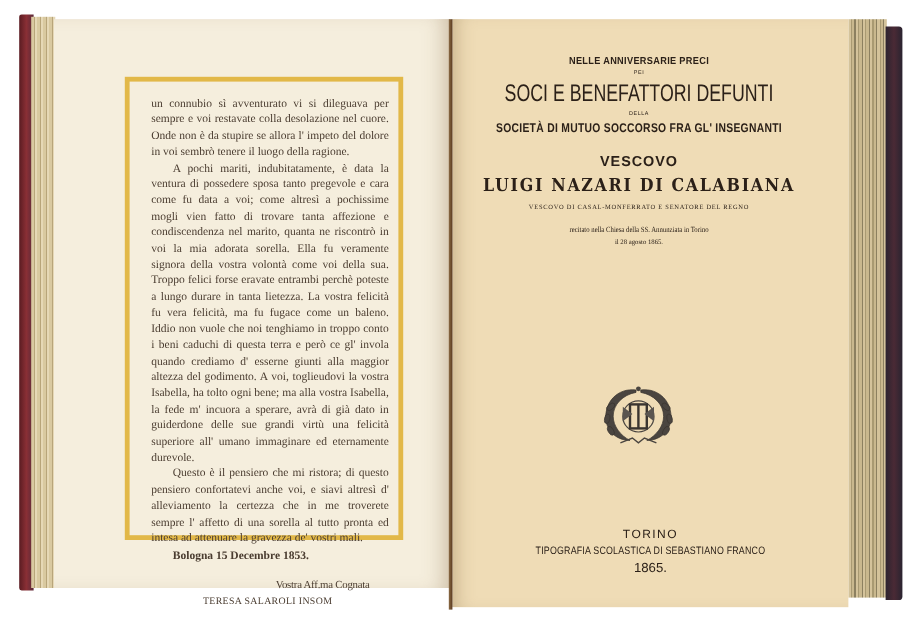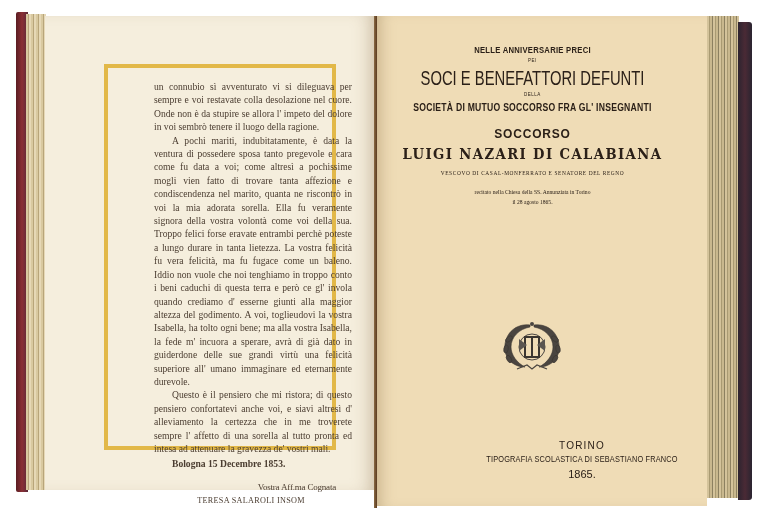--- a/index.html
+++ b/index.html
@@ -12,42 +12,42 @@
   .page-left { position:absolute; left:45px; top:16px; width:330px; height:474px; background:#f5eedd;
     box-shadow: inset -14px 0 18px -10px rgba(120,90,50,.35); }
   .gutter { position:absolute; left:374px; top:16px; width:3px; height:492px; background:linear-gradient(90deg,#8a6a44,#5a3a20); }
   .page-right { position:absolute; left:377px; top:16px; width:330px; height:490px; background:#efdcb6;
     box-shadow: inset 12px 0 16px -10px rgba(110,80,40,.35); }
   .edges-right { position:absolute; left:707px; top:16px; width:32px; height:482px;
     background:repeating-linear-gradient(90deg,#d4c39b 0 2px,#a99a72 2px 3px,#c9b88e 3px 5px,#8c8060 5px 6px); }
   .cover-right { position:absolute; left:738px; top:22px; width:14px; height:478px; background:linear-gradient(90deg,#2d2430,#4a2a35 50%,#2a2430); border-radius:0 3px 3px 0; }
 
   .frame { position:absolute; left:104px; top:64px; width:232px; height:386px; border:4px solid #e2b848; box-sizing:border-box; }
-  .frame-text { position:absolute; left:18px; top:12px; width:198px; font-family:"Liberation Serif", serif; font-size:9.6px; line-height:13.4px; color:#4a3c30; text-align:justify;margin-left:28px; }
+  .frame-text { position:absolute; left:18px; top:12px; width:198px; font-family:"Liberation Serif", serif; font-size:9.6px; line-height:13.4px; color:#4a3c30; text-align:justify; }
   .frame-text p { margin:0; }
   .frame-text .indent { text-indent:18px; }
   .date { margin-top:2px !important; text-indent:18px;font-weight:bold; }
   .sign1 { text-align:right; font-size:9px; margin-top:10px !important; padding-right:16px; font-style:normal; letter-spacing:-0.2px; }
   .sign2 { text-align:center; font-size:8.2px; padding-right:4px; letter-spacing:0.3px; }
 
   .title-block { position:absolute; left:377px; top:40px; width:311px; text-align:center; color:#2b2018; }
   .t1 { font-family:"Liberation Sans", sans-serif; font-weight:bold; font-size:8.5px; letter-spacing:0.3px; transform:scaleX(0.9); margin-top:5px; }
   .t-small { font-size:4.5px; letter-spacing:0.5px; margin-top:3px; font-family:"Liberation Sans", sans-serif; }
   .t2 { font-family:"Liberation Sans", sans-serif; font-size:20px; letter-spacing:0px; transform:scaleX(0.74); margin-top:4px; line-height:22px; }
   .t3 { font-family:"Liberation Sans", sans-serif; font-weight:bold; font-size:10.5px; transform:scaleX(0.82); margin-top:4px; letter-spacing:0.3px; }
   .t4 { font-family:"Liberation Sans", sans-serif; font-weight:bold; font-size:12px; letter-spacing:0.8px; margin-top:14px; }
   .t5 { font-family:"DejaVu Serif", serif; font-style:italic; font-size:8px; margin-top:7px; }
   .t6 { font-family:"DejaVu Serif", serif; font-weight:bold; font-size:15px; letter-spacing:1.6px; margin-top:4px; transform:scaleX(0.88); }
   .t7 { font-family:"Liberation Serif", serif; font-size:5.4px; letter-spacing:0.6px; margin-top:7px; }
   .t8 { font-family:"Liberation Serif", serif; font-size:6.6px; margin-top:12px; transform:scaleX(0.85); }
   .t9 { font-family:"Liberation Serif", serif; font-size:5.6px; margin-top:4px; }
 
   .emblem { position:absolute; left:499px; top:317px; width:66px; height:62px; }
 
-  .imprint { position:absolute; left:377px; top:440px; width:330px; text-align:center; color:#2b2018;padding-left:40px; }
+  .imprint { position:absolute; left:377px; top:440px; width:330px; text-align:center; color:#2b2018; }
   .i1 { font-family:"Liberation Sans", sans-serif; font-size:10px; letter-spacing:1.2px; }
   .i2 { font-family:"Liberation Sans", sans-serif; font-size:9px; transform:scaleX(0.82); margin-top:3px; letter-spacing:0.2px; }
   .i3 { font-family:Liberation Sans, sans-serif; font-size:11px; margin-top:4px; }
 </style>
 </head>
 <body>
 
 <div class="book">
   <div class="cover-left"></div>
   <div class="edges-left"></div>
@@ -67,21 +67,21 @@
       <p class="sign2">TERESA SALAROLI INSOM</p>
     </div>
   </div>
 
   <div class="title-block">
     <div class="t1">NELLE ANNIVERSARIE PRECI</div>
     <div class="t-small">PEI</div>
     <div class="t2">SOCI E BENEFATTORI DEFUNTI</div>
     <div class="t-small">DELLA</div>
     <div class="t3">SOCIETÀ DI MUTUO SOCCORSO FRA GL' INSEGNANTI</div>
-    <div class="t4">SOCCORSO</div>
+    <div class="t4">VESCOVO</div>
     <div class="t6">LUIGI NAZARI DI CALABIANA</div>
     <div class="t7">VESCOVO DI CASAL-MONFERRATO E SENATORE DEL REGNO</div>
     <div class="t8">recitato nella Chiesa della SS. Annunziata in Torino</div>
     <div class="t9">il 28 agosto 1865.</div>
   </div>
 
   <div class="emblem">
     <svg width="66" height="62" viewBox="0 0 66 62">
       <g fill="#4a4540" stroke="#3a3530" stroke-width="0.6">
         <path d="M31 8 C16 6 4 18 6 34 C8 44 16 50 26 50 C18 46 12 38 12 30 C12 20 20 12 31 10 Z"></path>

